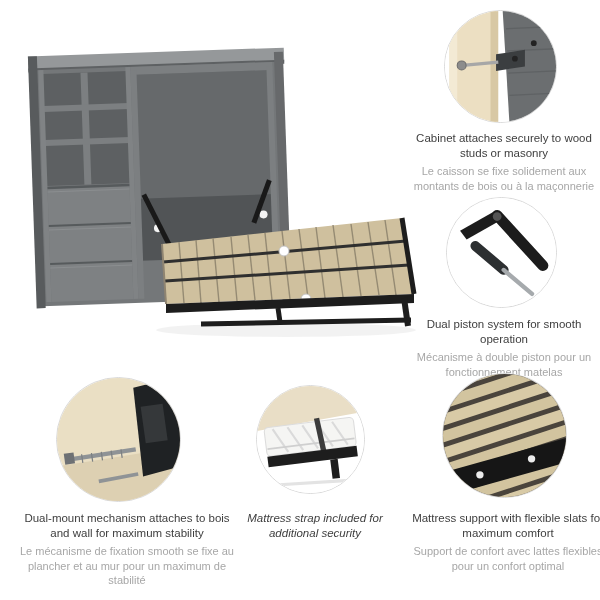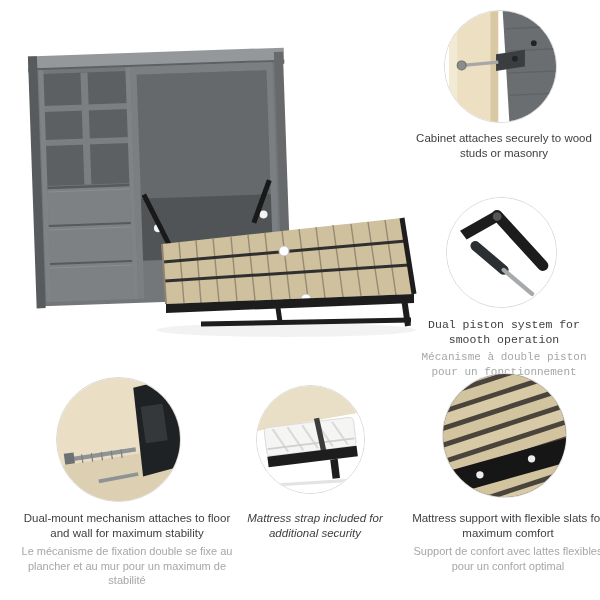--- a/index.html
+++ b/index.html
@@ -19,21 +19,21 @@
   .callout-title{
     margin:0;font-size:11.5px;line-height:1.32;color:#3e3e3e;font-weight:400;
   }
   .callout-sub{
     margin:3px 0 0 0;font-size:11px;line-height:1.3;color:#a7a7a7;font-weight:400;
   }
   
   #co-wall  .photo-circle{position:absolute;left:428px;top:10px;width:113px;height:113px;}
   #co-wall  .callout-text{left:392px;top:131px;width:192px;}
   #co-piston .photo-circle{position:absolute;left:430px;top:197px;width:111px;height:111px;}
-  #co-piston .callout-text{left:392px;top:317px;width:192px;font-family:Liberation Mono, monospace;}
+  #co-piston .callout-text{left:392px;top:317px;width:192px;}
   #co-mount .photo-circle{position:absolute;left:40px;top:377px;width:125px;height:125px;}
   #co-mount .callout-text{left:2px;top:511px;width:218px;}
   #co-strap .photo-circle{position:absolute;left:240px;top:385px;width:109px;height:109px;}
   #co-strap .callout-text{left:220px;top:511px;width:158px;font-style:italic;}
   #co-slats .photo-circle{position:absolute;left:426px;top:373px;width:125px;height:125px;}
   #co-slats .callout-text{left:394px;top:511px;width:196px;}
 </style>
 </head>
 <body>
 
@@ -137,20 +137,21 @@
         </g>
         <polygon points="46,39 72,35 72,50 46,54" fill="#3b3e40"></polygon>
         <line x1="16" y1="49" x2="48" y2="46" stroke="#a7a7a7" stroke-width="3"></line>
         <circle cx="15" cy="49" r="4" fill="#8c8c8c" stroke="#6f6f6f"></circle>
         <circle cx="63" cy="43" r="2.6" fill="#232323"></circle>
         <circle cx="80" cy="29" r="2.6" fill="#232323"></circle>
       </svg>
     </div>
     <figcaption class="callout-text">
       <p class="callout-title">Cabinet attaches securely to wood studs or masonry</p>
+      <p class="callout-sub">Le caisson se fixe solidement aux montants de bois ou à la maçonnerie</p>
     </figcaption>
   </figure>
 
   <figure class="callout" id="co-piston">
     <div class="photo-circle">
       <svg viewBox="0 0 100 100" xmlns="http://www.w3.org/2000/svg">
         <rect width="100" height="100" fill="#ffffff"></rect>
         <polygon points="12,30 44,12 50,20 18,38" fill="#1c1c1c"></polygon>
         <line x1="46" y1="16" x2="88" y2="62" stroke="#1c1c1c" stroke-width="10" stroke-linecap="round"></line>
         <line x1="26" y1="44" x2="52" y2="66" stroke="#2c2f31" stroke-width="9" stroke-linecap="round"></line>
@@ -179,22 +180,22 @@
             <line x1="36" y1="60" x2="37" y2="67"></line>
               <line x1="44" y1="59" x2="45" y2="66"></line>
             <line x1="52" y1="58" x2="53" y2="65"></line>
           </g>
           <rect x="6" y="61" width="8" height="9" fill="#6e7174" transform="rotate(-8 10 65)"></rect>
         </g>
         <line x1="34" y1="84" x2="66" y2="78" stroke="#8f9396" stroke-width="3"></line>
       </svg>
     </div>
     <figcaption class="callout-text">
-      <p class="callout-title">Dual-mount mechanism attaches to floor and wall for maximum stability</p>
-      <p class="callout-sub">Le mécanisme de fixation double se fixe au plancher et au mur pour un maximum de stabilité</p>
+      <p class="callout-title">Dual-mount mechanism attaches to bois and wall for maximum stability</p>
+      <p class="callout-sub">Le mécanisme de fixation smooth se fixe au plancher et au mur pour un maximum de stabilité</p>
     </figcaption>
   </figure>
 
   <figure class="callout" id="co-strap">
     <div class="photo-circle">
       <svg viewBox="0 0 100 100" xmlns="http://www.w3.org/2000/svg">
         <rect width="100" height="100" fill="#ffffff"></rect>
         <polygon points="0,0 100,0 100,24 0,42" fill="#e9dec6"></polygon>
         <g transform="rotate(-7 50 50)">
           <rect x="8" y="34" width="84" height="27" rx="4" fill="#f5f5f3" stroke="#dcdcdc"></rect>

